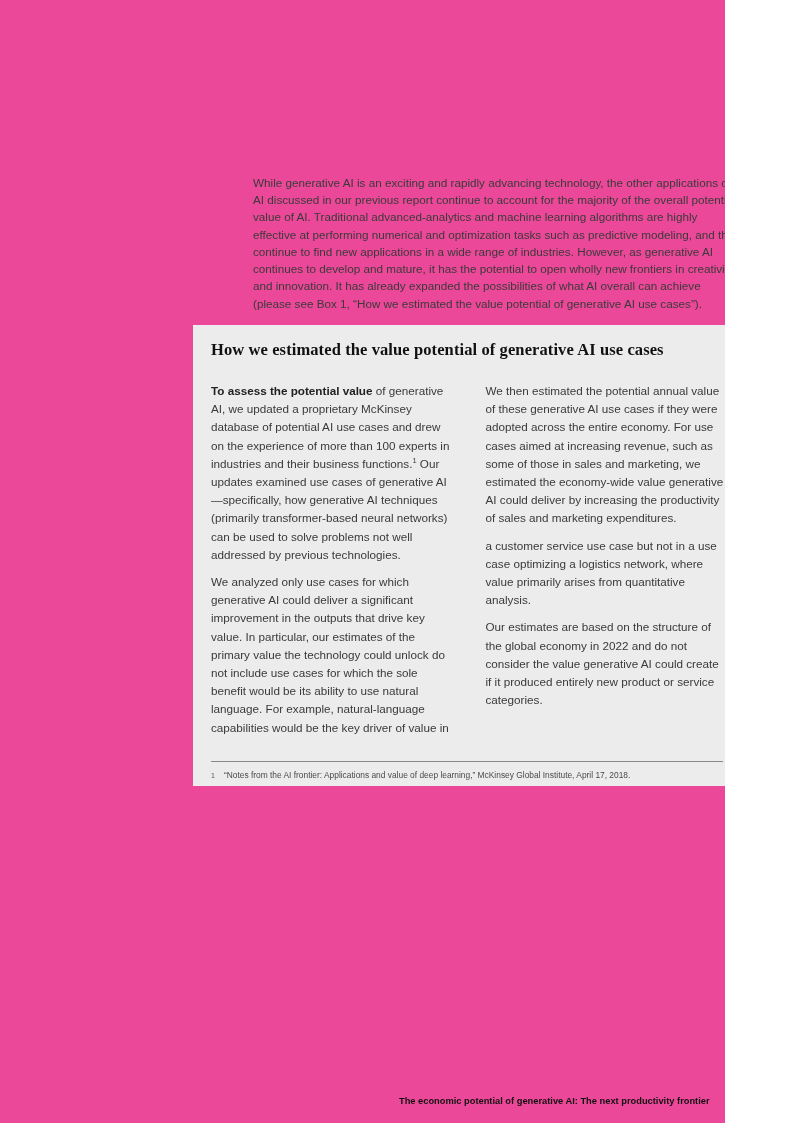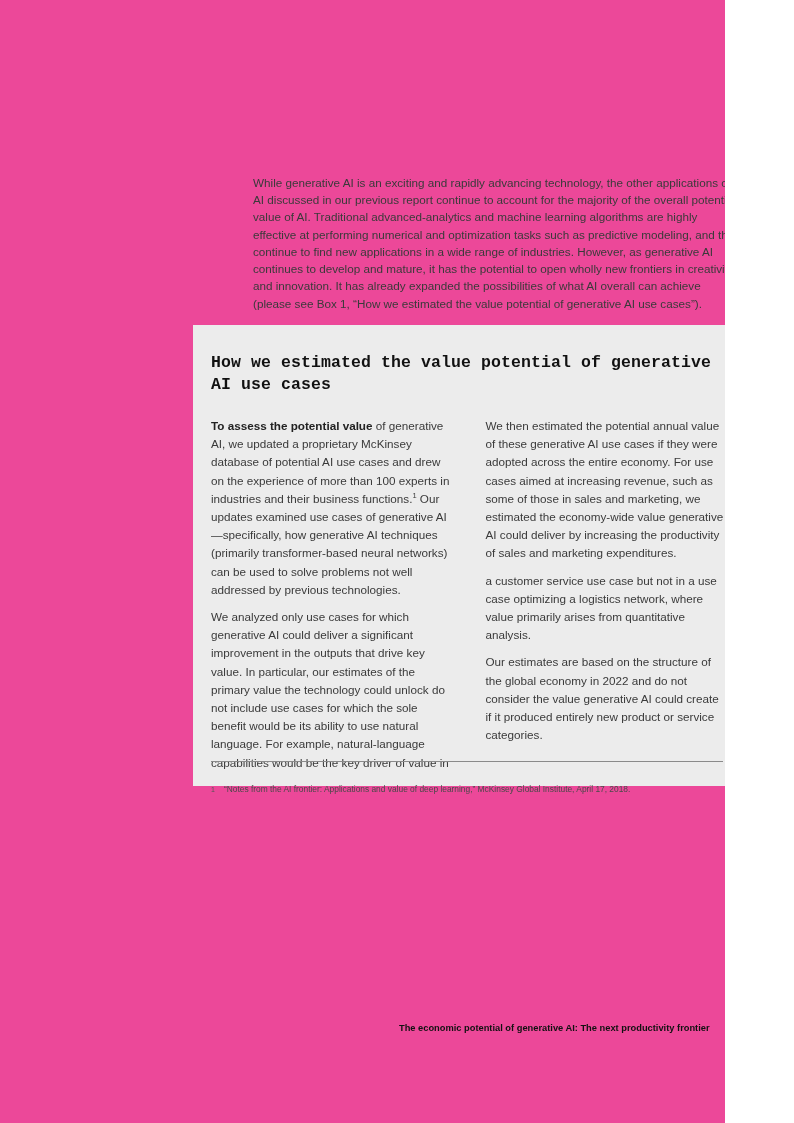--- a/index.html
+++ b/index.html
@@ -38,53 +38,53 @@
     margin:0 0 9px 0;
     font-size:11.7px;line-height:18.2px;color:#3a3a3a;
   }
   .box-col p b{color:#222;}
   sup.fnref{
     font-size:7.5px;vertical-align:super;line-height:0;
   }
   .box-footnote{
     position:absolute;left:18px;right:19px;top:436px;
     border-top:1px solid #8a8a8a;
-    padding-top:22px;
+    padding-top:8px;
     display:flex;align-items:center;
   }
   .box-footnote .marker{
     font-size:7px;color:#555;margin-right:9px;position:relative;top:0px;
   }
   .box-footnote .fn-text{
     font-size:8.4px;line-height:11px;color:#4a4a4a;
   }
   .closing{
     position:absolute;left:253px;top:820px;width:489px;
     font-size:11.7px;line-height:17.3px;color:#3a3a3a;
   }
   .footer{
-    position:absolute;top:1021px;left:0;width:741px;
+    position:absolute;top:1094px;left:0;width:741px;
     display:flex;justify-content:flex-end;align-items:baseline;gap:20px;
   }
   .footer .ftitle{
     font-size:9.3px;font-weight:bold;color:#111;
   }
   .footer .fpage{
     font-size:11px;color:#333;
   }
 </style>
 </head>
 <body>
 
 <div class="page">
 
   <p class="intro">While generative AI is an exciting and rapidly advancing technology, the other applications of AI discussed in our previous report continue to account for the majority of the overall potential value of AI. Traditional advanced-analytics and machine learning algorithms are highly effective at performing numerical and optimization tasks such as predictive modeling, and they continue to find new applications in a wide range of industries. However, as generative AI continues to develop and mature, it has the potential to open wholly new frontiers in creativity and innovation. It has already expanded the possibilities of what AI overall can achieve (please see Box 1, “How we estimated the value potential of generative AI use cases”).</p>
 
   <div class="graybox">
-    <h2 class="box-title" style="margin:16px 0 0 0;font-family:Liberation Mono, monospace;">How we estimated the value potential of generative AI use cases</h2>
+    <h2 class="box-title" style="margin:3px 0 0 0;">How we estimated the value potential of generative AI use cases</h2>
 
     <div class="box-cols">
       <div class="box-col">
         <p><b>To assess the potential value</b><span> of generative AI, we updated a proprietary McKinsey database of potential AI use cases and drew on the experience of more than 100 experts in industries and their business functions.</span><sup class="fnref">1</sup><span> Our updates examined use cases of generative AI—specifically, how generative AI techniques (primarily transformer-based neural networks) can be used to solve problems not well addressed by previous technologies.</span></p>
         <p>We analyzed only use cases for which generative AI could deliver a significant improvement in the outputs that drive key value. In particular, our estimates of the primary value the technology could unlock do not include use cases for which the sole benefit would be its ability to use natural language. For example, natural-language capabilities would be the key driver of value in</p>
       </div>
       <div class="box-col">
         <p>We then estimated the potential annual value of these generative AI use cases if they were adopted across the entire economy. For use cases aimed at increasing revenue, such as some of those in sales and marketing, we estimated the economy-wide value generative AI could deliver by increasing the productivity of sales and marketing expenditures.</p>
         <p>a customer service use case but not in a use case optimizing a logistics network, where value primarily arises from quantitative analysis.</p>
         <p>Our estimates are based on the structure of the global economy in 2022 and do not consider the value generative AI could create if it produced entirely new product or service categories.</p>

